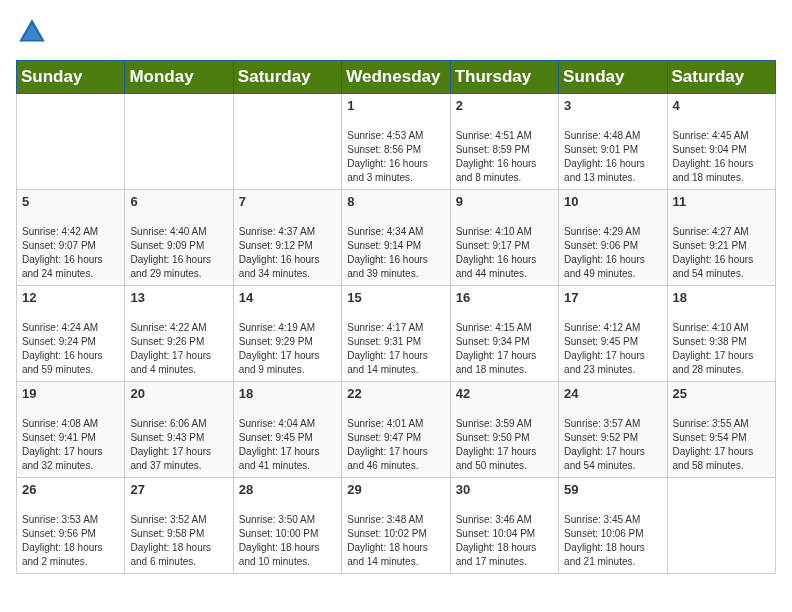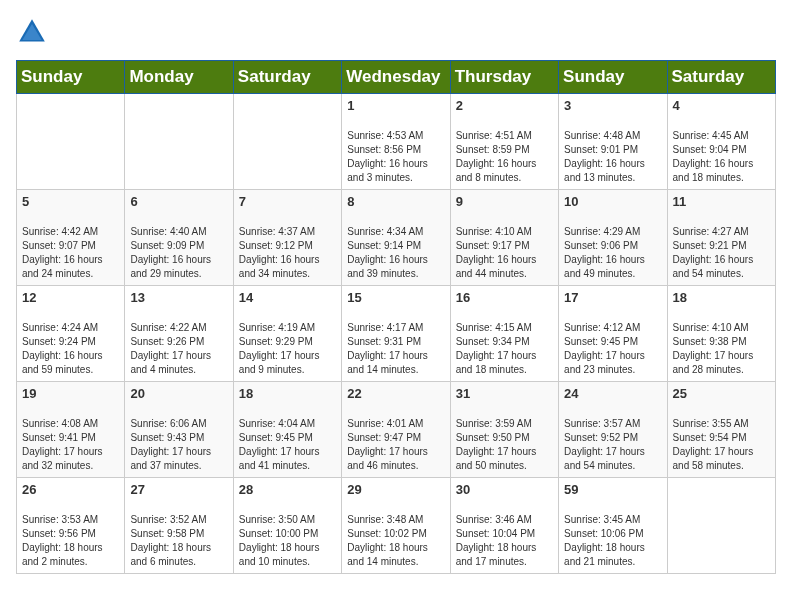--- a/index.html
+++ b/index.html
@@ -264,21 +264,21 @@
 Sunset: 9:45 PM
 Daylight: 17 hours and 41 minutes.</div>
         </td>
         <td>
           <span class="day-number">22</span>
           <div class="day-info">Sunrise: 4:01 AM
 Sunset: 9:47 PM
 Daylight: 17 hours and 46 minutes.</div>
         </td>
         <td>
-          <span class="day-number">31</span>
+          <span class="day-number">42</span>
           <div class="day-info">Sunrise: 3:59 AM
 Sunset: 9:50 PM
 Daylight: 17 hours and 50 minutes.</div>
         </td>
         <td>
           <span class="day-number">24</span>
           <div class="day-info">Sunrise: 3:57 AM
 Sunset: 9:52 PM
 Daylight: 17 hours and 54 minutes.</div>
         </td>

